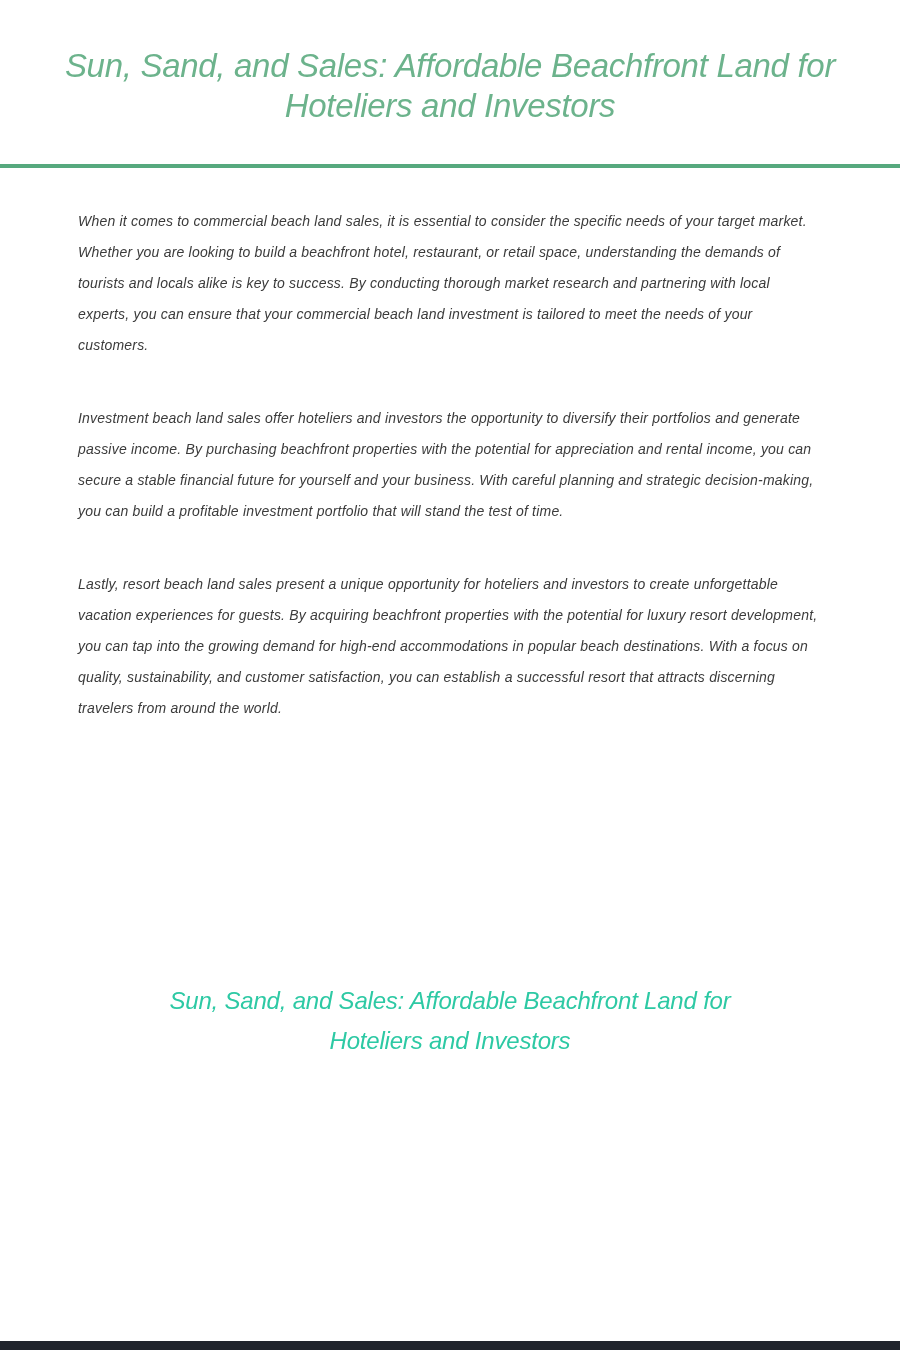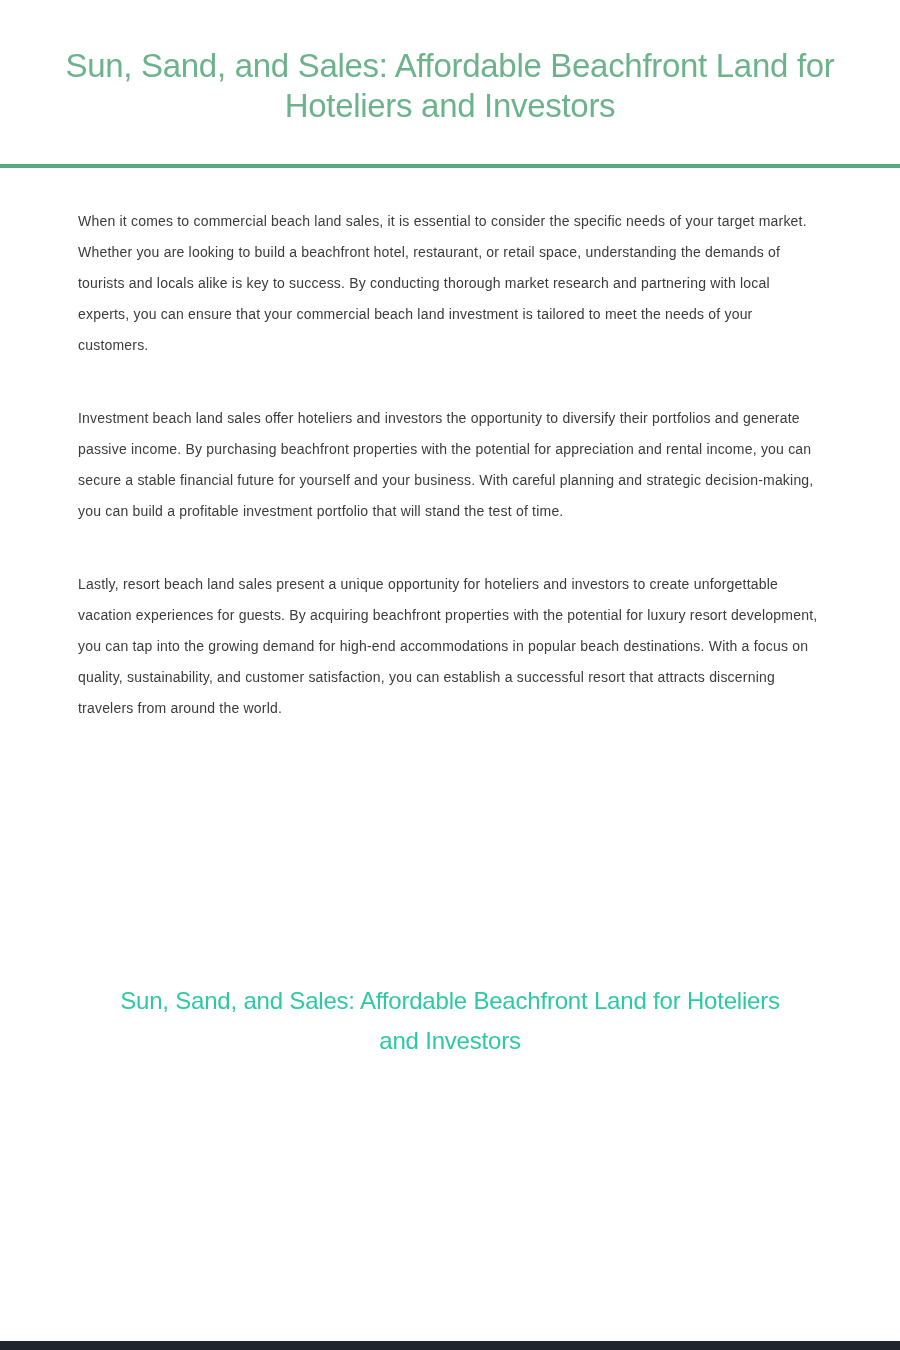--- a/index.html
+++ b/index.html
@@ -1,15 +1,15 @@
 <!DOCTYPE html>
 <html><head>
 <meta charset="utf-8">
 <style>
-  * { margin: 0; padding: 0; box-sizing: border-box; }
+  * { margin: 0; padding: 0; box-sizing: border-box; font-style: italic; }
   html, body { background: #ffffff; }
   body {
     font-family: "Liberation Sans", "DejaVu Sans", sans-serif;
     width: 900px;
   }
   .page {
     position: relative;
     width: 900px;
     height: 1350px;
     background: var(--background, #ffffff);

